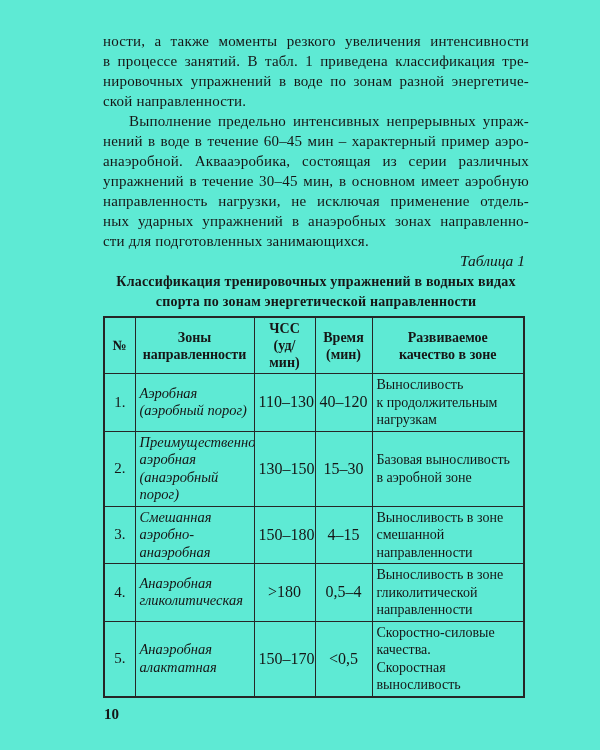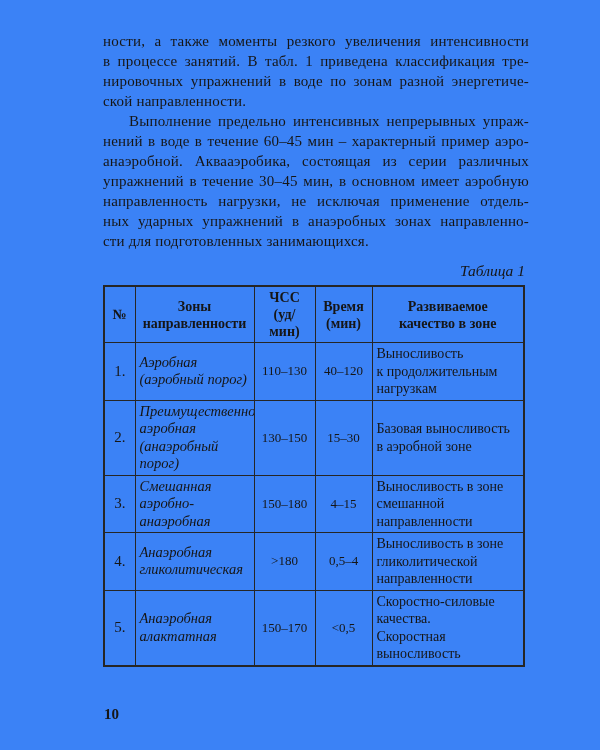--- a/index.html
+++ b/index.html
@@ -4,21 +4,21 @@
 <style>
   html,body{margin:0;padding:0;}
   body{
     width:600px;height:750px;
     background:#f4f4f2;
     font-family:"Liberation Serif","DejaVu Serif",serif;
   }
   .page{
     position:relative;
     width:600px;height:750px;
-    background:#3b82f6;
+    background:#5eead4;
     color:#161616;
     overflow:hidden;
   }
   .content{
     position:absolute;
     left:103px;top:31px;
     width:426px;
   }
   .para{margin:0;}
   .line{
@@ -29,21 +29,21 @@
     text-align-last:justify;
     white-space:nowrap;
     letter-spacing:0.2px;
   }
   .line.last{
     text-align-last:left;
     white-space:normal;
   }
   .line.indent{ text-indent:26px; }
   .table-caption{
-    margin-top:10px;
+    margin-top:0;
     font-style:italic;
     font-size:15.5px;
     line-height:20px;
     text-align:right;
     padding-right:4px;
   }
   .table-title{
     margin-top:1px;
     font-weight:bold;
     font-size:14px;
@@ -80,21 +80,21 @@
   }
   td.c-zone{
     font-size:14.5px;
     line-height:17.5px;
     text-align:left;
     padding-left:6px;
     white-space:pre-line;
     font-style:italic;
   }
   td.c-val{
-    font-size:13px;
+    font-size:16px;
     text-align:center;
     white-space:nowrap;
     margin-left:9px;
   }
   td.c-quality{
     font-size:14px;
     line-height:17.5px;
     text-align:left;
     padding-left:6px;
     white-space:pre-line;
@@ -129,20 +129,22 @@
       <div class="line">нений в воде в течение 60–45 мин – характерный пример аэро-</div>
       <div class="line">анаэробной. Аквааэробика, состоящая из серии различных</div>
       <div class="line">упражнений в течение 30–45 мин, в основном имеет аэробную</div>
       <div class="line">направленность нагрузки, не исключая применение отдель-</div>
       <div class="line">ных ударных упражнений в анаэробных зонах направленно-</div>
       <div class="line last">сти для подготовленных занимающихся.</div>
     </div>
 
     <div class="table-caption">Таблица 1</div>
 
+    <div class="table-title">Классификация тренировочных упражнений в водных видах
+спорта по зонам энергетической направленности</div>
 
     <table class="cls">
       <colgroup>
         <col style="width:31px">
         <col style="width:119px">
         <col style="width:61px">
         <col style="width:57px">
         <col style="width:152px">
       </colgroup>
       <thead>

